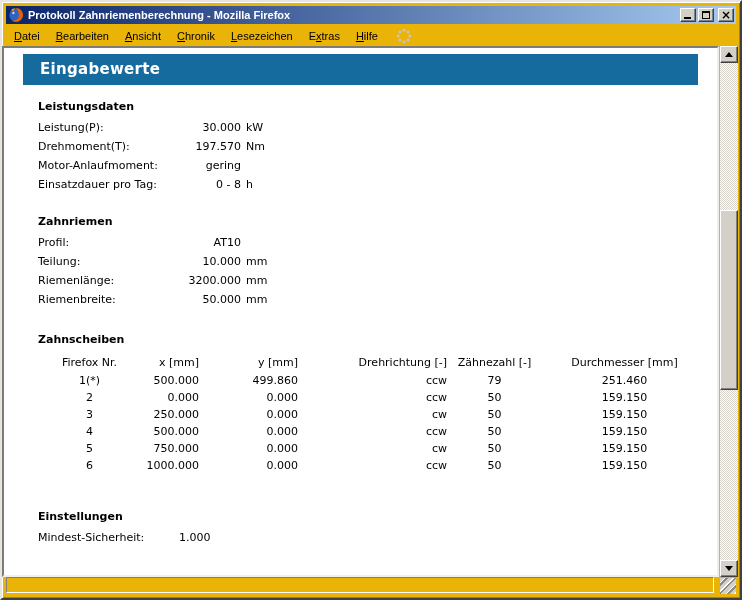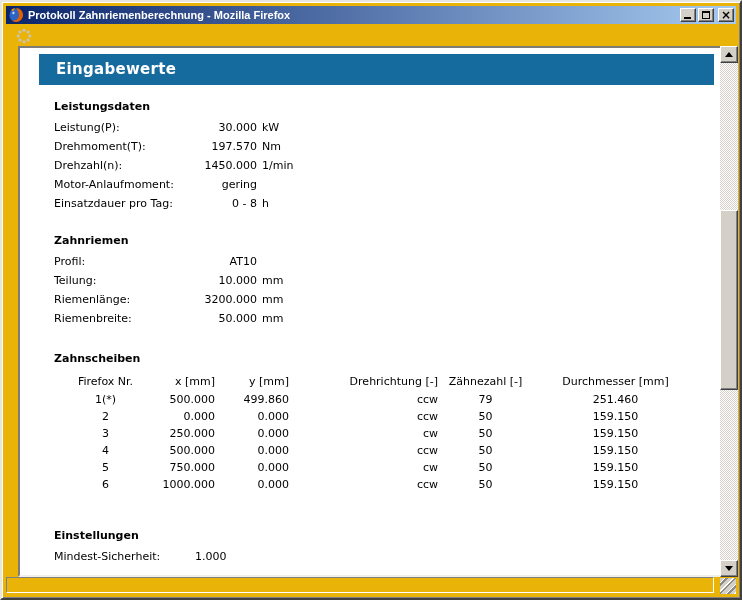--- a/index.html
+++ b/index.html
@@ -34,21 +34,21 @@
   .menubar {
     position:absolute; left:4px; top:24px; right:4px; height:19px;
     display:flex; align-items:center; font-size:11px; color:#000;
   }
   .menu-items { display:flex; align-items:center; height:100%; }
   .menu-item { padding:3px 8px; cursor:default; }
   .throbber { margin-left:10px; display:flex; align-items:center; }
 
   
   .viewport {
-    position:absolute; left:16px; top:44px; width:717px; height:531px;
+    position:absolute; left:0; top:44px; width:717px; height:531px;
     background:#ffffff; overflow:hidden;
     border:2px solid; border-color:#7d7d75 #f1efe9 #f1efe9 #7d7d75;
     font-family:"DejaVu Sans", sans-serif; font-size:11px; color:#000;
   }
   .page-header {
     margin:6px 19px 0 19px; height:31px; line-height:31px;
     background:#156a9e; color:#ffffff; font-weight:bold; font-size:15px;
     padding-left:17px; letter-spacing:0.3px;
   }
   .content { padding-left:34px; padding-right:10px; }
@@ -57,21 +57,21 @@
   .kv-row { display:flex; line-height:19px; }
   .kv-label { width:143px; }
   .kv-value { width:60px; text-align:right; }
   .kv-unit  { margin-left:5px; }
 
   .tbl-title { font-weight:bold; margin:24px 0 8px 0; }
   .trow { display:flex; line-height:17px; }
   .trow.head { margin-bottom:1px; }
   .cell.c0 { width:103px; text-align:center; }
   .cell.c1 { width:58px;  text-align:right; }
-  .cell.c2 { width:74px;  text-align:right;padding-left:16px; }
+  .cell.c2 { width:99px;  text-align:right;padding-left:16px; }
   .cell.c3 { width:149px; text-align:right; }
   .cell.c4 { width:95px;  text-align:center; }
   .cell.c5 { width:165px; text-align:center; }
 
   .ein-title { font-weight:bold; margin:36px 0 5px 0; }
   .ein-row { display:flex; line-height:19px; }
   .ein-label { width:125px; }
   .ein-value { margin-left:16px; }
 
   
@@ -128,20 +128,29 @@
       </span>
     <span class="tb-btn">
         <span class="glyph-max"></span>
       </span>
     <span class="tb-btn close">
         <span class="glyph-close">×</span>
       </span>
   </div>
 
   <div class="menubar">
+    <div class="menu-items">
+        <div class="menu-item"><u>D</u>atei</div>
+        <div class="menu-item"><u>B</u>earbeiten</div>
+        <div class="menu-item"><u>A</u>nsicht</div>
+        <div class="menu-item"><u>C</u>hronik</div>
+        <div class="menu-item"><u>L</u>esezeichen</div>
+        <div class="menu-item">E<u>x</u>tras</div>
+        <div class="menu-item"><u>H</u>ilfe</div>
+      </div>
     <span class="throbber">
       <svg width="16" height="16" viewBox="0 0 16 16">
         <g fill="#c9c5bd">
           <circle cx="8" cy="2.2" r="1.5"></circle>
             <circle cx="12.1" cy="3.9" r="1.5"></circle>
           <circle cx="13.8" cy="8" r="1.5"></circle>
             <circle cx="12.1" cy="12.1" r="1.5"></circle>
           <circle cx="8" cy="13.8" r="1.5"></circle>
             <circle cx="3.9" cy="12.1" r="1.5"></circle>
           <circle cx="2.2" cy="8" r="1.5"></circle>
@@ -161,25 +170,20 @@
             <div class="kv-label" style="display: inline-block;">Leistung(P):</div>
             <div class="kv-value" style="display: inline-block;">30.000</div>
             <div class="kv-unit" style="display: inline-block;">kW</div>
           </div>
           <div class="kv-row">
             <div class="kv-label" style="display: inline-block;">Drehmoment(T):</div>
             <div class="kv-value" style="display: inline-block;">197.570</div>
             <div class="kv-unit" style="display: inline-block;">Nm</div>
           </div>
           <div class="kv-row">
-            <div class="kv-label" style="display: inline-block;">Drehzahl(n):</div>
-            <div class="kv-value" style="display: inline-block;">1450.000</div>
-            <div class="kv-unit" style="display: inline-block;">1/min</div>
-          </div>
-          <div class="kv-row">
             <div class="kv-label" style="display: inline-block;">Motor-Anlaufmoment:</div>
             <div class="kv-value" style="display: inline-block;">gering</div>
             <div class="kv-unit" style="display: inline-block;"></div>
           </div>
           <div class="kv-row">
             <div class="kv-label" style="display: inline-block;">Einsatzdauer pro Tag:</div>
             <div class="kv-value" style="display: inline-block;">0 - 8</div>
             <div class="kv-unit" style="display: inline-block;">h</div>
           </div>
           <div class="section-title">Zahnriemen</div>

